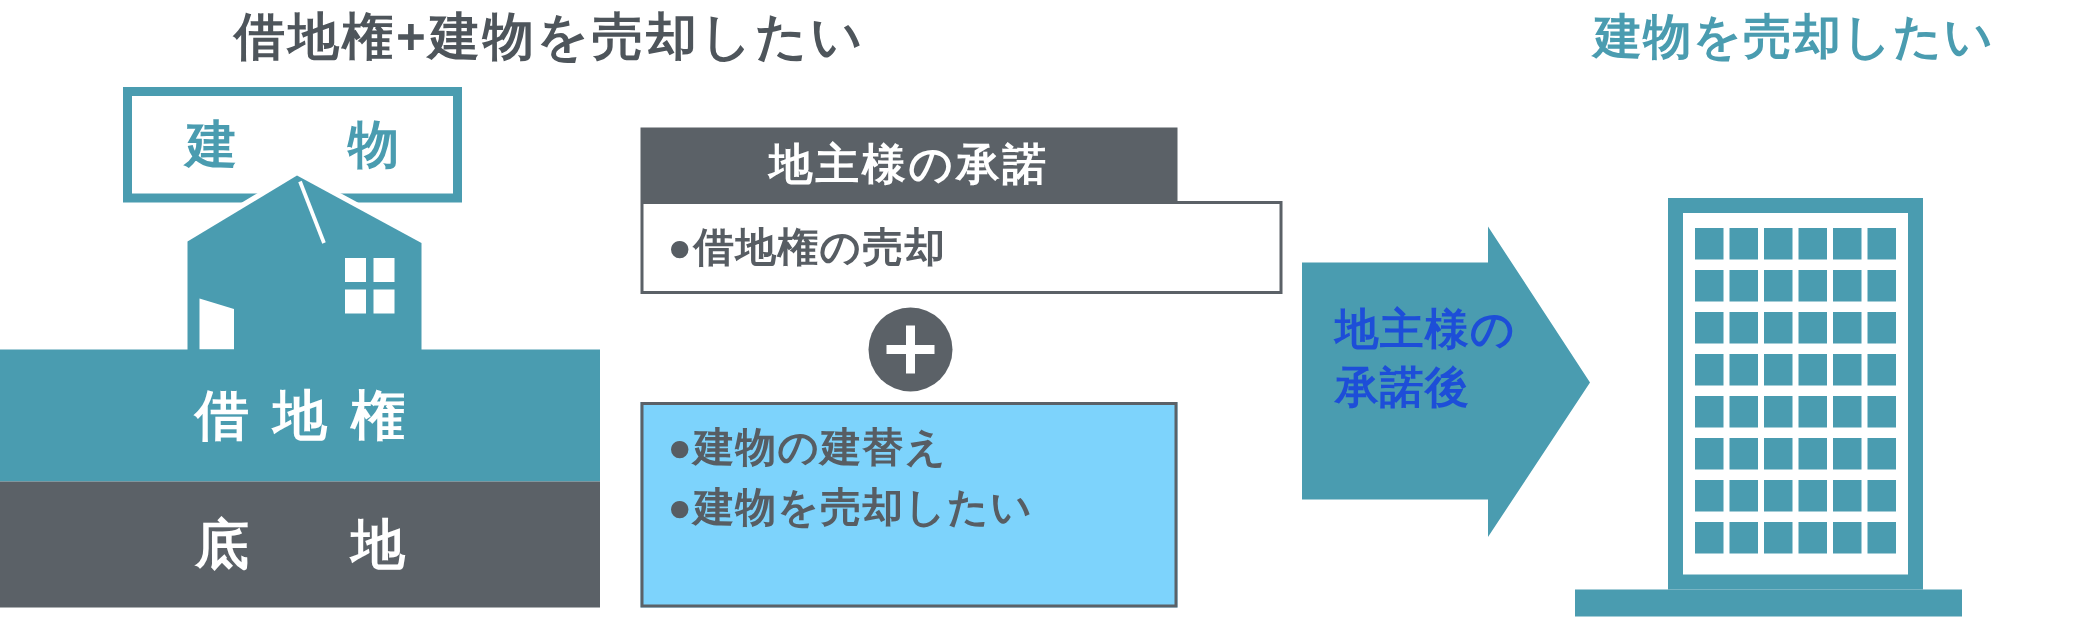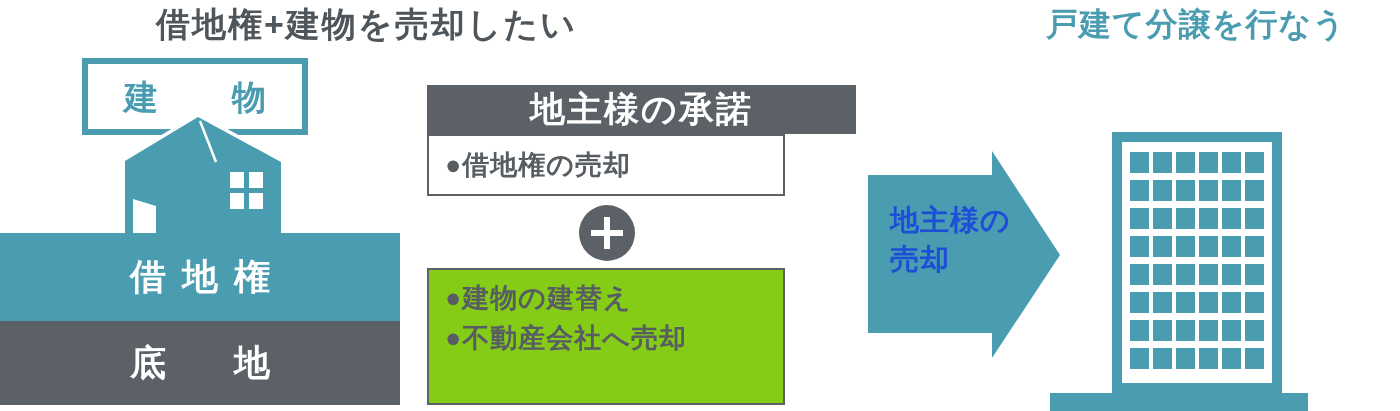--- a/index.html
+++ b/index.html
@@ -30,45 +30,45 @@
   .band {
     left: 0; width: 400px;
     display: flex; align-items: center; justify-content: center;
     color: #ffffff; font-size: 36px; line-height: 1;
   }
   .band-leasehold { top: 233px; height: 88px; background: #4A9CB0; gap: 16px; }
   .band-land      { top: 321px; height: 84px; background: #5B6167; gap: 68px; }
 
   
   .consent-header {
-    left: 427px; top: 85px; width: 429px; height: 49px;
+    left: 427px; top: 85px; width: 358px; height: 49px;
     background: #5B6167; color: #ffffff;
     display: flex; align-items: center; justify-content: center;
-    font-size: 35px; letter-spacing: 2px;
+    font-size: 29px; letter-spacing: 2px;
   }
   .consent-box {
-    left: 427px; top: 134px; width: 358px; height: 62px;
+    left: 427px; top: 134px; width: 428px; height: 62px;
     background: #ffffff; border: 2px solid #5B6167;
     display: flex; align-items: center;
     padding-left: 16px;
     color: #575D63; font-size: 27px; letter-spacing: 1px;
   }
   .plus-circle {
     left: 579px; top: 205px; width: 56px; height: 56px;
     background: #5B6167; border-radius: 50%;
   }
   .plus-circle::before, .plus-circle::after {
     content: ""; position: absolute; background: #ffffff;
     left: 50%; top: 50%; transform: translate(-50%, -50%);
   }
   .plus-circle::before { width: 32px; height: 6px; }
   .plus-circle::after  { width: 6px;  height: 32px; }
   .other-box {
     left: 427px; top: 268px; width: 358px; height: 137px;
-    background: #84cc16; border: 2px solid #5B6167;
+    background: #7dd3fc; border: 2px solid #5B6167;
     padding: 8px 0 0 16px;
     color: #575D63; font-size: 27px; letter-spacing: 1px;
   }
   .other-box div { line-height: 40px; white-space: nowrap; }
 
   
   .arrow-svg { left: 860px; top: 140px; width: 210px; height: 230px; }
   .arrow-text {
     left: 890px; top: 201px;
     color: #1d4ed8; font-size: 29px; line-height: 39px;
@@ -133,34 +133,34 @@
 <div class="abs consent-header">地主様の承諾</div>
 
 <div class="abs consent-box">
   <span>●借地権の売却</span>
 </div>
 
 <div class="abs plus-circle"></div>
 
 <div class="abs other-box">
   <div>●建物の建替え</div>
-  <div>●不動産会社へ売却</div>
+  <div>●建物を売却したい</div>
 </div>
 
 <svg class="abs arrow-svg" viewBox="860 140 210 230" xmlns="http://www.w3.org/2000/svg">
   <polygon points="868,175 992,175 992,151 1060,255 992,358 992,333 868,333" fill="#4A9CB0"></polygon>
 </svg>
 
 <div class="abs arrow-text">
   <div>地主様の</div>
-  <div>売却</div>
+  <div>承諾後</div>
 </div>
 
 <div class="abs right-title">
-  <div>戸建て分譲を行なう</div>
+  <div>建物を売却したい</div>
 </div>
 
 <div class="abs office-building">
   <div class="building-windows">
       <div class="bwin"></div>
       <div class="bwin"></div>
       <div class="bwin"></div>
       <div class="bwin"></div>
       <div class="bwin"></div>
       <div class="bwin"></div>

